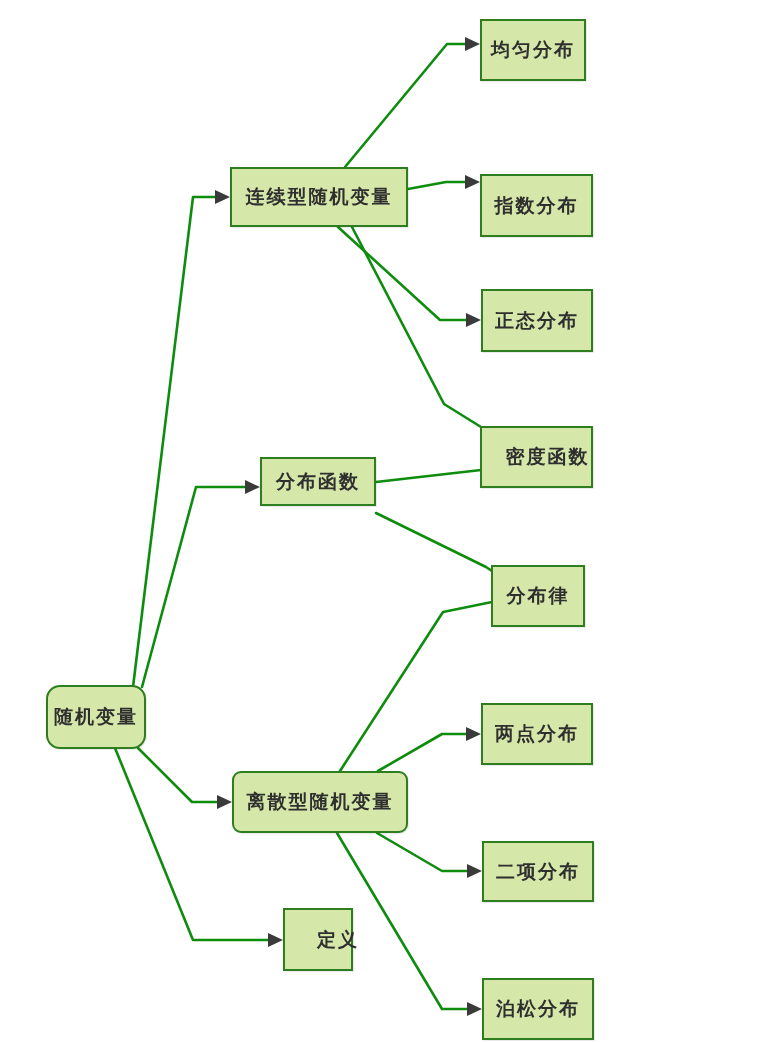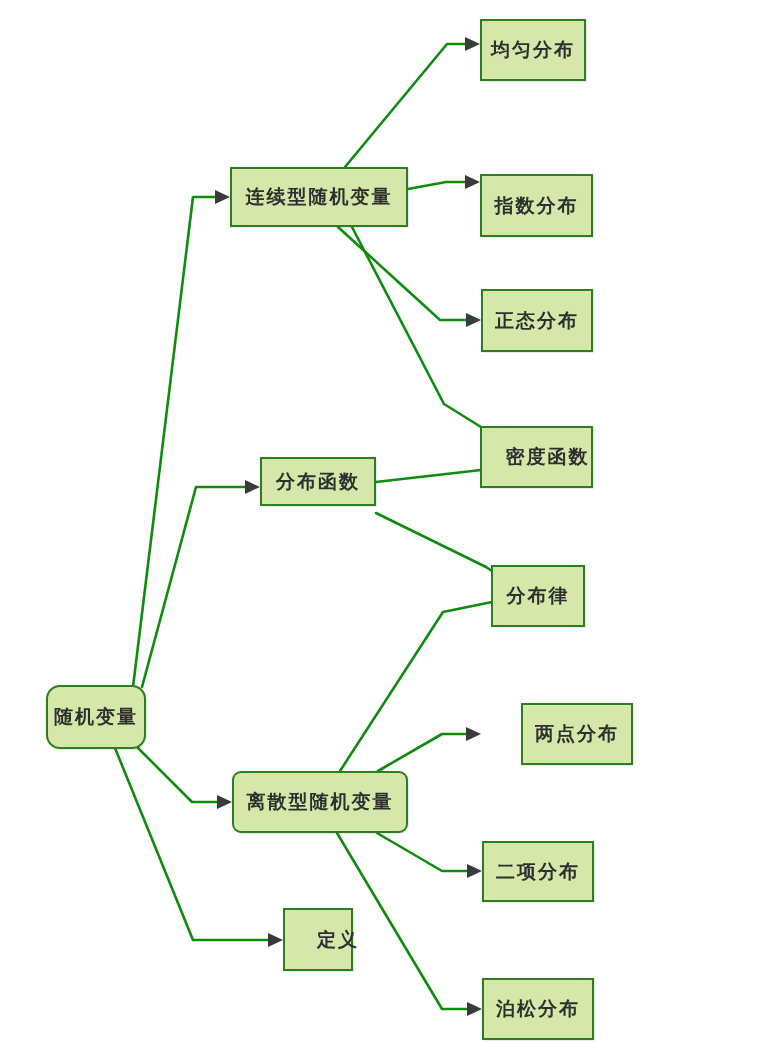--- a/index.html
+++ b/index.html
@@ -106,21 +106,21 @@
   </div>
 
   <div class="node" style="left:491px;top:565px;width:94px;height:62px;align-items:center;">
     <span>分布律</span>
   </div>
 
   <div class="node" style="left:232px;top:771px;width:176px;height:62px;border-radius:9px;">
     <span>离散型随机变量</span>
   </div>
 
-  <div class="node" style="left:481px;top:703px;width:112px;height:62px;margin-left:40px;">
+  <div class="node" style="left:481px;top:703px;width:112px;height:62px;">
     <span>两点分布</span>
   </div>
 
   <div class="node" style="left:482px;top:841px;width:112px;height:61px;">
     <span>二项分布</span>
   </div>
 
   <div class="node" style="left:482px;top:978px;width:112px;height:62px;">
     <span>泊松分布</span>
   </div>

